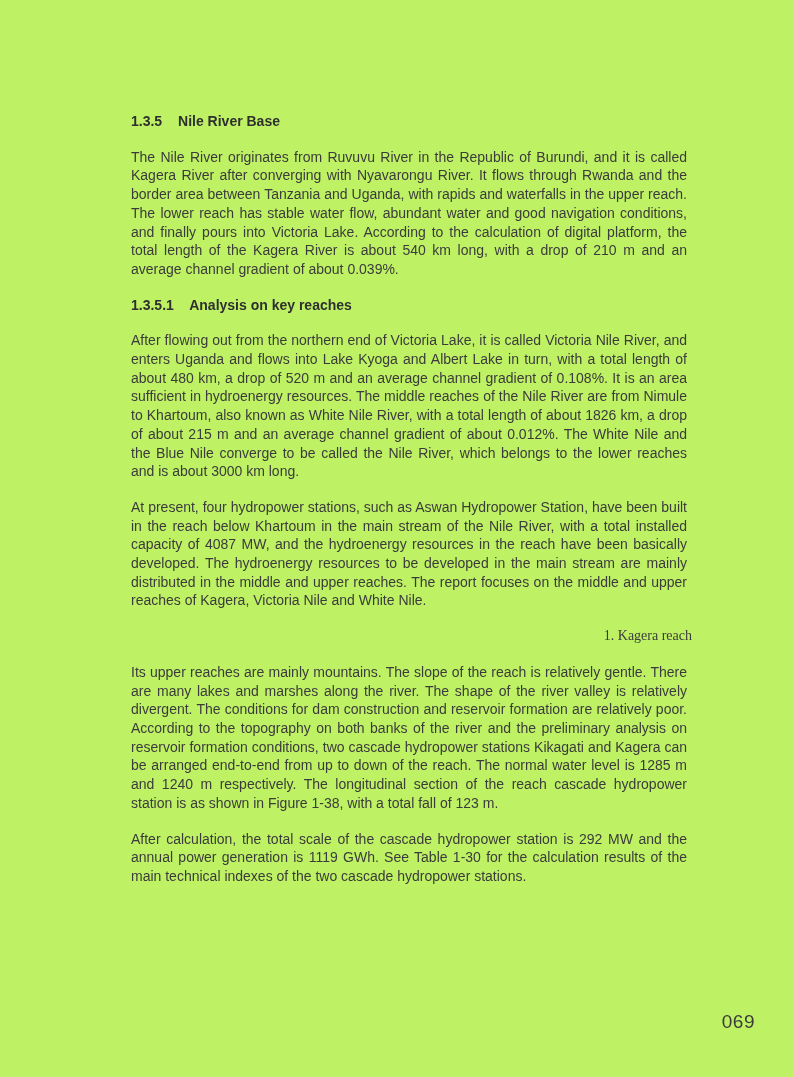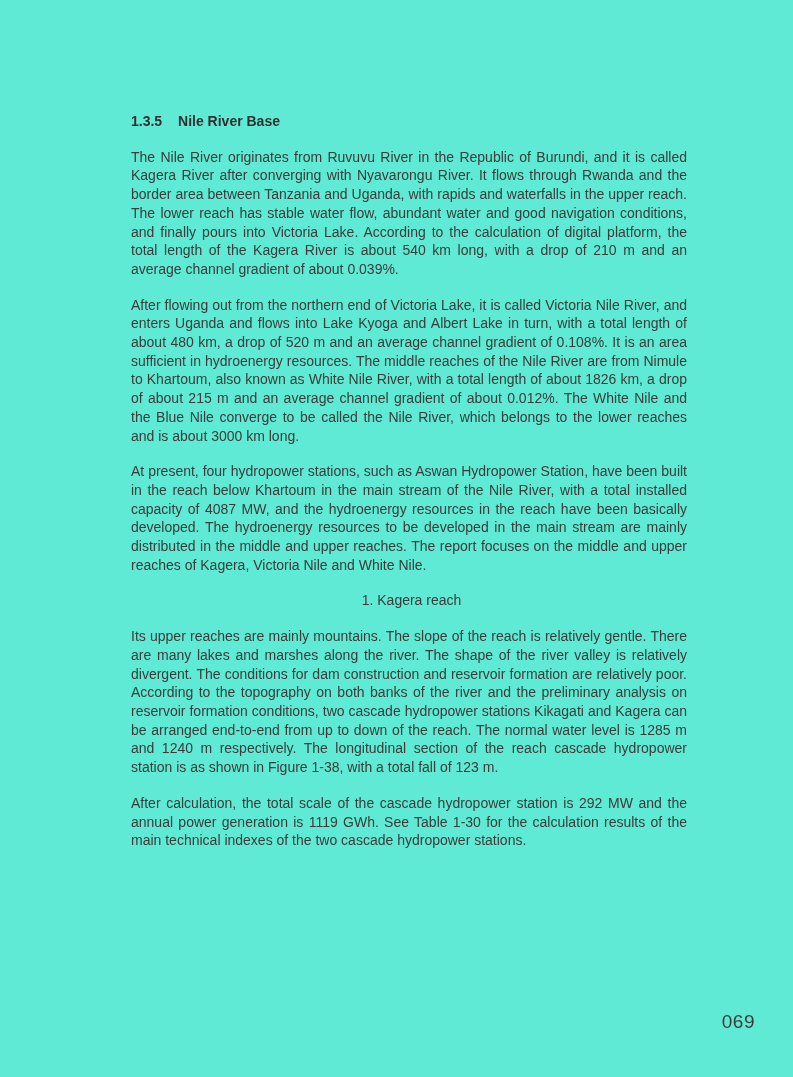--- a/index.html
+++ b/index.html
@@ -4,21 +4,21 @@
 <style>
   html, body {
     margin: 0;
     padding: 0;
     background: #ffffff;
   }
   .page {
     position: relative;
     width: 793px;
     height: 1077px;
-    background: #5eead4;
+    background: #bef264;
     box-sizing: border-box;
     padding: 112px 101px 0 131px;
     overflow: hidden;
     color: #3b3b3b;
     font-family: "Liberation Sans", "DejaVu Sans", sans-serif;
     font-size: 14px;
     line-height: 18.7px;
   }
   .heading {
     margin: 0 0 17px 0;
@@ -29,21 +29,22 @@
   }
   .heading .hnum {
     margin-right: 12px;
   }
   .para {
     margin: 0 5px 17px 0;
     text-align: justify;
   }
   .list-label {
     margin: 8px 0 17px 0;
-    text-align: center;
+    text-align: right;
+    font-family: Liberation Serif, serif;
   }
   .page-number {
     position: absolute;
     right: 38px;
     bottom: 45px;
     font-size: 19px;
     letter-spacing: 0.5px;
     color: #3b3b3b;
   }
 </style>
@@ -54,20 +55,24 @@
 
   <section>
     <h2 class="heading">
       <span class="hnum">1.3.5</span>
       <span class="htitle">Nile River Base</span>
     </h2>
     <p class="para">The Nile River originates from Ruvuvu River in the Republic of Burundi, and it is called Kagera River after converging with Nyavarongu River. It flows through Rwanda and the border area between Tanzania and Uganda, with rapids and waterfalls in the upper reach. The lower reach has stable water flow, abundant water and good navigation conditions, and finally pours into Victoria Lake. According to the calculation of digital platform, the total length of the Kagera River is about 540 km long, with a drop of 210 m and an average channel gradient of about 0.039%.</p>
   </section>
 
   <section>
+    <h2 class="heading">
+      <span class="hnum">1.3.5.1</span>
+      <span class="htitle">Analysis on key reaches</span>
+    </h2>
     <p class="para">After flowing out from the northern end of Victoria Lake, it is called Victoria Nile River, and enters Uganda and flows into Lake Kyoga and Albert Lake in turn, with a total length of about 480 km, a drop of 520 m and an average channel gradient of 0.108%. It is an area sufficient in hydroenergy resources. The middle reaches of the Nile River are from Nimule to Khartoum, also known as White Nile River, with a total length of about 1826 km, a drop of about 215 m and an average channel gradient of about 0.012%. The White Nile and the Blue Nile converge to be called the Nile River, which belongs to the lower reaches and is about 3000 km long.</p>
     <p class="para">At present, four hydropower stations, such as Aswan Hydropower Station, have been built in the reach below Khartoum in the main stream of the Nile River, with a total installed capacity of 4087 MW, and the hydroenergy resources in the reach have been basically developed. The hydroenergy resources to be developed in the main stream are mainly distributed in the middle and upper reaches. The report focuses on the middle and upper reaches of Kagera, Victoria Nile and White Nile.</p>
   </section>
 
   <section>
     <p class="list-label">1. Kagera reach</p>
     <p class="para">Its upper reaches are mainly mountains. The slope of the reach is relatively gentle. There are many lakes and marshes along the river. The shape of the river valley is relatively divergent. The conditions for dam construction and reservoir formation are relatively poor. According to the topography on both banks of the river and the preliminary analysis on reservoir formation conditions, two cascade hydropower stations Kikagati and Kagera can be arranged end-to-end from up to down of the reach. The normal water level is 1285 m and 1240 m respectively. The longitudinal section of the reach cascade hydropower station is as shown in Figure 1-38, with a total fall of 123 m.</p>
     <p class="para">After calculation, the total scale of the cascade hydropower station is 292 MW and the annual power generation is 1119 GWh. See Table 1-30 for the calculation results of the main technical indexes of the two cascade hydropower stations.</p>
   </section>
 

